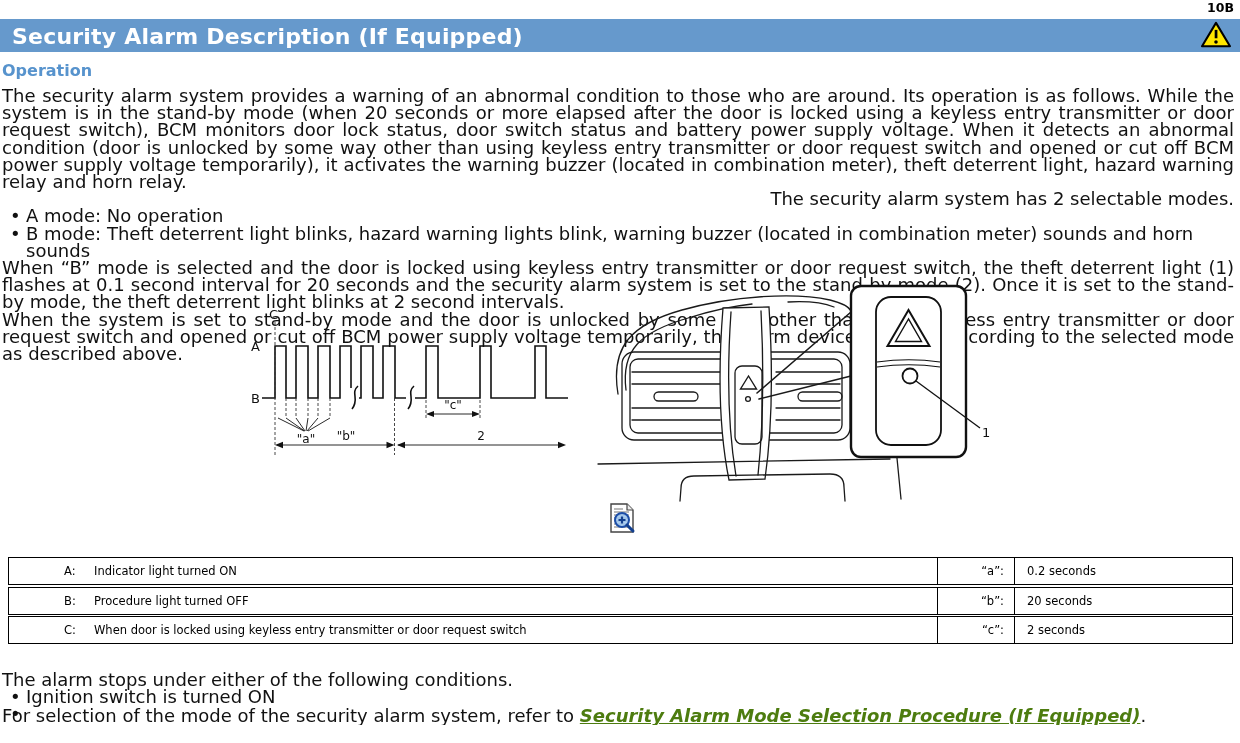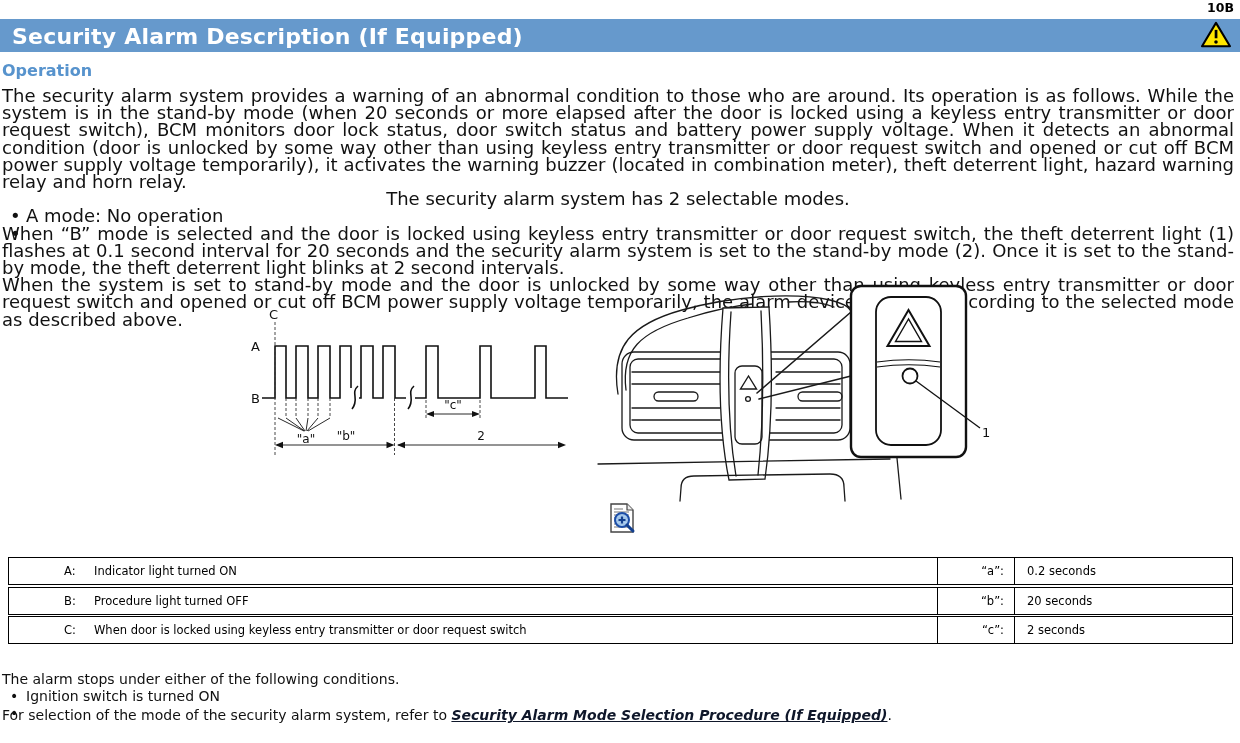--- a/index.html
+++ b/index.html
@@ -34,24 +34,24 @@
   .figtext-sm{font-size:12px;fill:#111;font-family:"DejaVu Sans","Liberation Sans",sans-serif;}
   
   .legend{position:absolute;top:557px;left:8px;width:1225px;font-size:11.5px;color:#000;}
   .lrow{display:flex;align-items:stretch;border:1.5px solid #000;height:26px;margin-bottom:1.5px;background:#fff;}
   .cell-desc{flex:1;display:flex;align-items:center;padding-left:55px;}
   .cell-desc .k{display:inline-block;width:30px;}
   .cell-sym{width:66px;display:flex;align-items:center;justify-content:flex-end;
             padding-right:10px;border-left:1.5px solid #000;border-right:1.5px solid #000;}
   .cell-val{width:205px;display:flex;align-items:center;padding-left:12px;}
   
-  .footer{position:absolute;top:671px;left:2px;width:1232px;font-size:14px;line-height:17.2px;color:#111;}
+  .footer{position:absolute;top:671px;left:2px;width:1232px;font-size:18px;line-height:17.2px;color:#111;}
   .footer p{margin:0;}
   .refline{margin-top:2px !important;}
-  .doclink{color:#0f172a;font-weight:bold;font-style:italic;text-decoration:underline;cursor:pointer;}
+  .doclink{color:#4d7c0f;font-weight:bold;font-style:italic;text-decoration:underline;cursor:pointer;}
   .bottomline{position:absolute;top:740px;left:0;width:100%;height:2px;background:#000;}
 </style>
 </head>
 <body>
 
 <div class="page">
 
   <div class="corner">10B</div>
 
   <div class="titlebar">
@@ -62,27 +62,28 @@
       <path d="M 17 2 L 32 27 H 2 Z" fill="#ffe600" stroke="#000" stroke-width="2.2" stroke-linejoin="round"></path>
       <rect x="15.6" y="9.5" width="2.9" height="9" fill="#000"></rect>
       <circle cx="17" cy="22.5" r="1.9" fill="#000"></circle>
     </svg>
   </div>
 
   <div class="op-head">Operation</div>
 
   <div class="textblock">
     <p>The security alarm system provides a warning of an abnormal condition to those who are around. Its operation is as follows. While the system is in the stand-by mode (when 20 seconds or more elapsed after the door is locked using a keyless entry transmitter or door request switch), BCM monitors door lock status, door switch status and battery power supply voltage. When it detects an abnormal condition (door is unlocked by some way other than using keyless entry transmitter or door request switch and opened or cut off BCM power supply voltage temporarily), it activates the warning buzzer (located in combination meter), theft deterrent light, hazard warning relay and horn relay.</p>
-    <p style="text-align:center;">The security alarm system has 2 selectable modes.</p>
+    <p style="text-align:right;">The security alarm system has 2 selectable modes.</p>
     <div class="bullet-line">
       <span class="bullet">•</span>
       <span>A mode: No operation</span>
     </div>
     <div class="bullet-line">
       <span class="bullet">•</span>
+      <span>B mode: Theft deterrent light blinks, hazard warning lights blink, warning buzzer (located in combination meter) sounds and horn sounds</span>
     </div>
     <p>When “B” mode is selected and the door is locked using keyless entry transmitter or door request switch, the theft deterrent light (1) flashes at 0.1 second interval for 20 seconds and the security alarm system is set to the stand-by mode (2). Once it is set to the stand-by mode, the theft deterrent light blinks at 2 second intervals.</p>
     <p>When the system is set to stand-by mode and the door is unlocked by some way other than using keyless entry transmitter or door request switch and opened or cut off BCM power supply voltage temporarily, the alarm devices operate according to the selected mode as described above.</p>
   </div>
 
   <div class="figure">
 
     <svg class="waveform" viewBox="0 0 332 162" width="332" height="162">
 
       <path d="M 14 100 H 27 V 48 H 38 V 100 H 48 V 48 H 60 V 100 H 70 V 48 H 82 V 100 H 92 V 48 H 103 V 100 H 113 V 48 H 125 V 100 H 135 V 48 H 147 V 100 H 178 V 48 H 190 V 100 H 232 V 48 H 243 V 100 H 287 V 48 H 298 V 100 H 320" fill="none" stroke="#111" stroke-width="1.6"></path>

